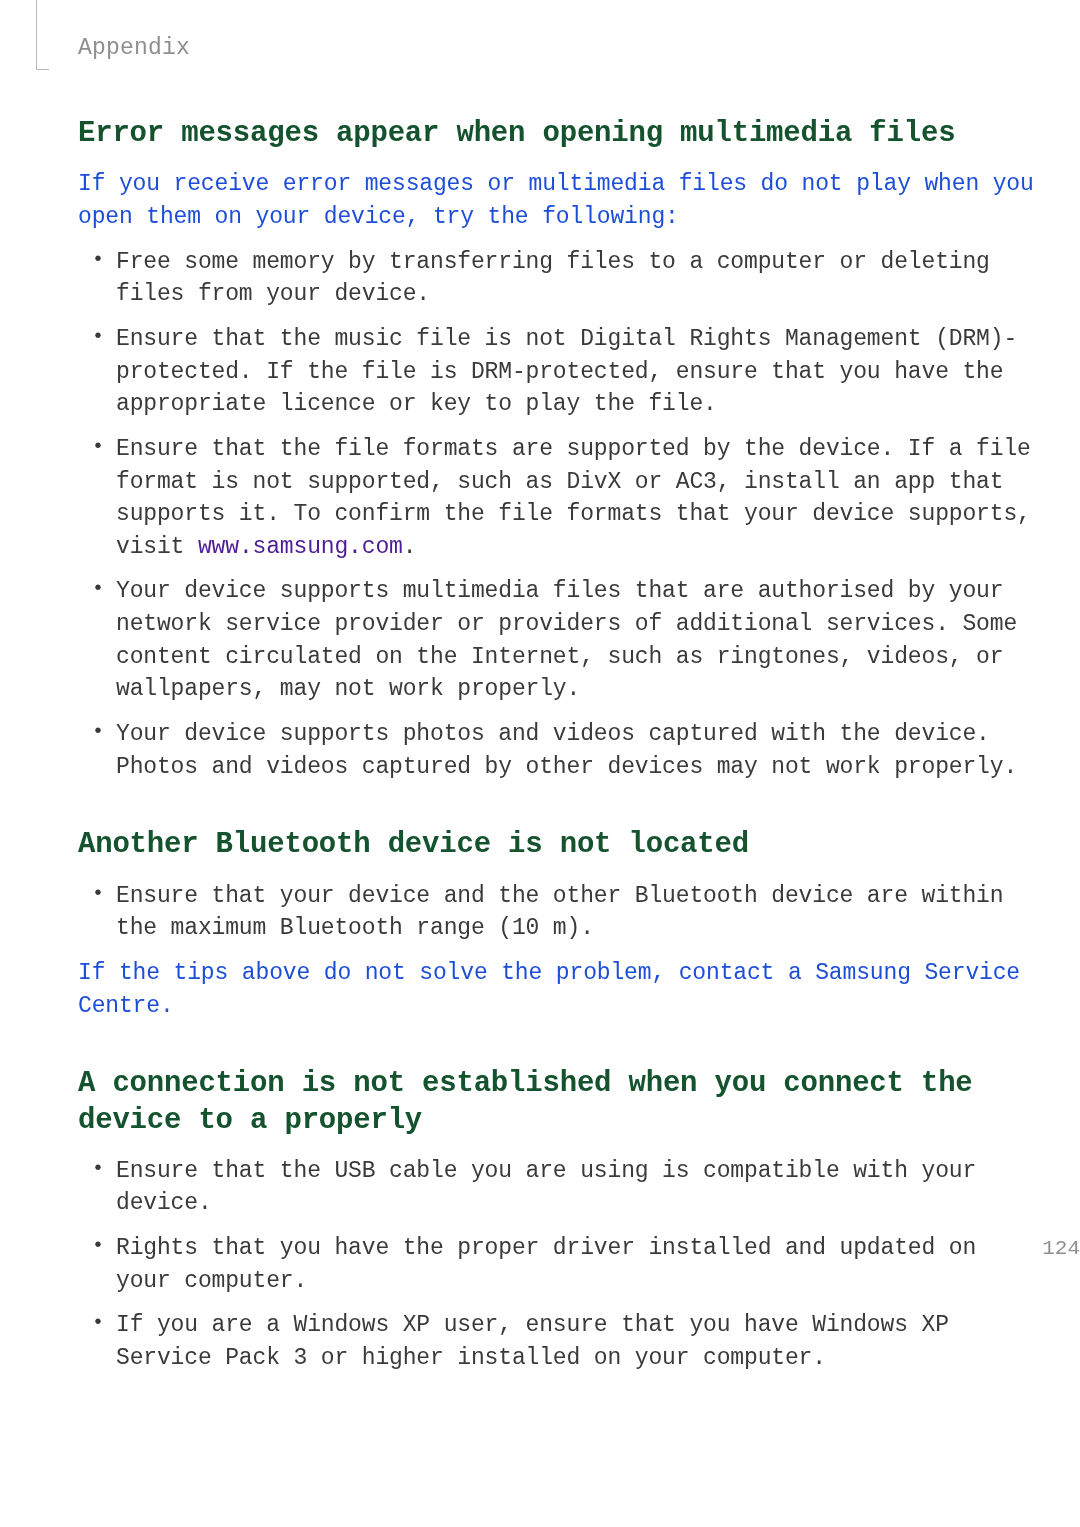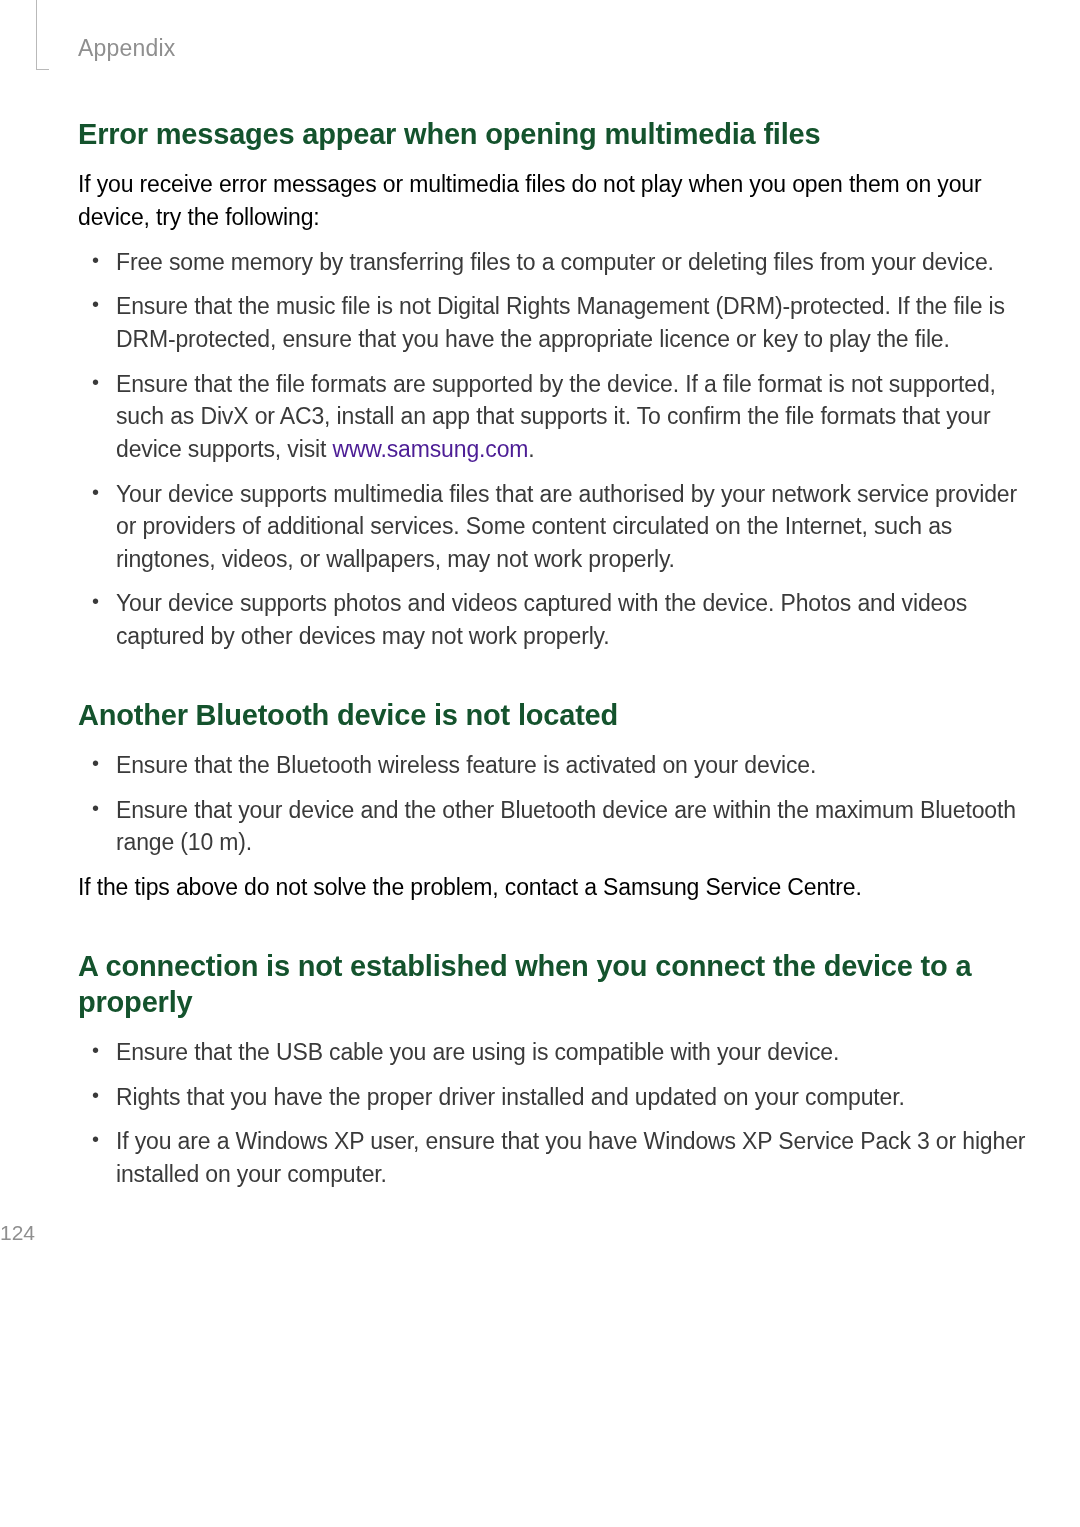--- a/index.html
+++ b/index.html
@@ -1,17 +1,17 @@
 <!DOCTYPE html>
 <html><head>
 <meta charset="utf-8">
 <style>
   * { margin: 0; padding: 0; box-sizing: border-box; }
   html, body { width: 1080px; height: 1527px; background: #ffffff; font-family: "Segoe UI", "Helvetica Neue", Arial, sans-serif; color: #3a3a3a; }
-  .page { position: relative; width: 1080px; height: 1297px; padding: 34px 44px 0 78px; }
+  .page { position: relative; width: 1080px; height: 1297px; padding: 34px 44px 0 78px; font-family: Liberation Mono, monospace; }
   .header-rule {
     position: absolute;
     left: 36px;
     top: 0;
     height: 70px;
     border-left: 1px solid #b9b9b9;
   }
   .header-rule::after {
     content: "";
     position: absolute;
@@ -33,21 +33,21 @@
     color: #14532d;
     font-weight: 600;
     font-size: 29px;
     line-height: 1.25;
     letter-spacing: -0.2px;
     margin-bottom: 16px;
   }
   p.body {
     font-size: 23px;
     line-height: 1.42;
-    color: #000000;
+    color: #1d4ed8;
     letter-spacing: -0.15px;
     margin-bottom: 10px;
   }
   ul.bullets {
     list-style: none;
     padding-left: 36px;
     margin-top: 12px;
   }
   ul.bullets > li {
     position: relative;
@@ -63,24 +63,24 @@
     position: absolute;
     left: -22px;
     top: 0;
     color: #3a3a3a;
     font-size: 20px;
   }
   a.link { color: #4c1d95; text-decoration: none; }
   .block { margin-bottom: 44px; }
   .page-number {
     position: absolute;
-    bottom: 52px;
+    bottom: 37px;
     left: 0;
     width: 1080px;
-    text-align: left;
+    text-align: right;
     font-size: 21px;
     color: #8f8f8f;
   }
 </style>
 </head>
 <body>
 
 <div class="page">
   <div class="header-rule"></div>
   <div class="running-head">Appendix</div>
@@ -97,21 +97,20 @@
           <span>Ensure that the file formats are supported by the device. If a file format is not supported, such as DivX or AC3, install an app that supports it. To confirm the file formats that your device supports, visit </span><a class="link">www.samsung.com</a><span>.</span>
         </li>
         <li>Your device supports multimedia files that are authorised by your network service provider or providers of additional services. Some content circulated on the Internet, such as ringtones, videos, or wallpapers, may not work properly.</li>
         <li>Your device supports photos and videos captured with the device. Photos and videos captured by other devices may not work properly.</li>
       </ul>
     </div>
 
     <div class="block">
       <h2 class="section-title">Another Bluetooth device is not located</h2>
       <ul class="bullets">
-        <li>Ensure that the Bluetooth wireless feature is activated on your device.</li>
         <li>Ensure that your device and the other Bluetooth device are within the maximum Bluetooth range (10 m).</li>
       </ul>
       <p class="body">If the tips above do not solve the problem, contact a Samsung Service Centre.</p>
     </div>
 
     <div class="block">
       <h2 class="section-title">A connection is not established when you connect the device to a properly</h2>
       <ul class="bullets">
         <li>Ensure that the USB cable you are using is compatible with your device.</li>
         <li>Rights that you have the proper driver installed and updated on your computer.</li>

